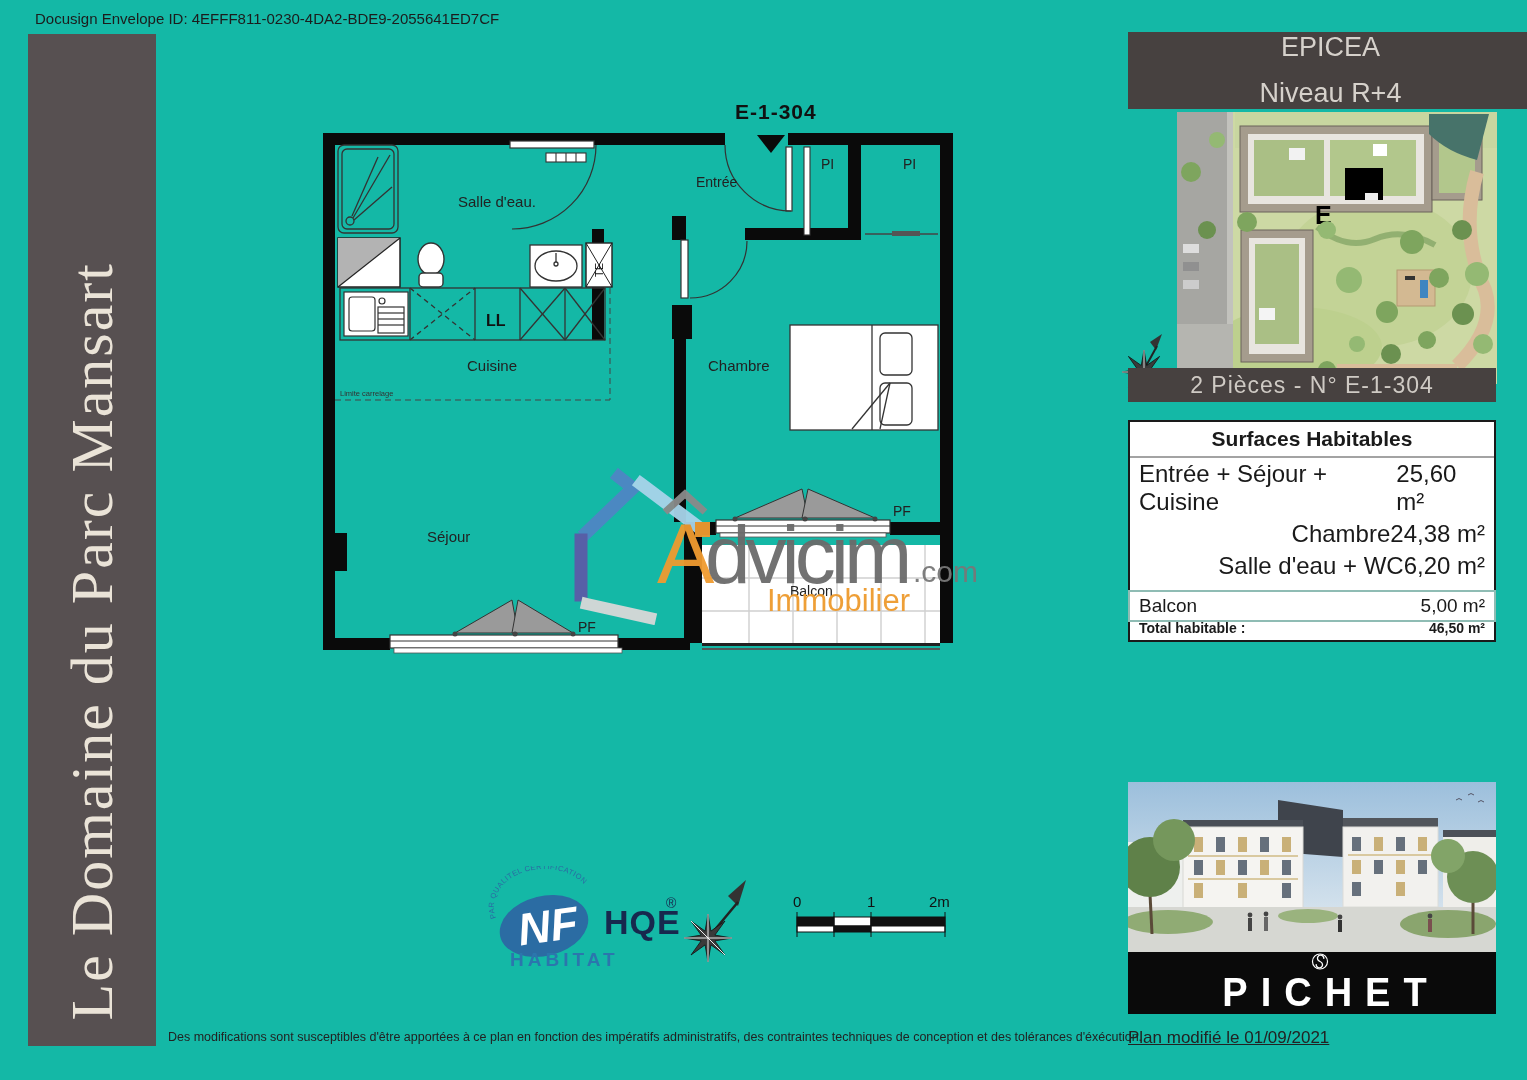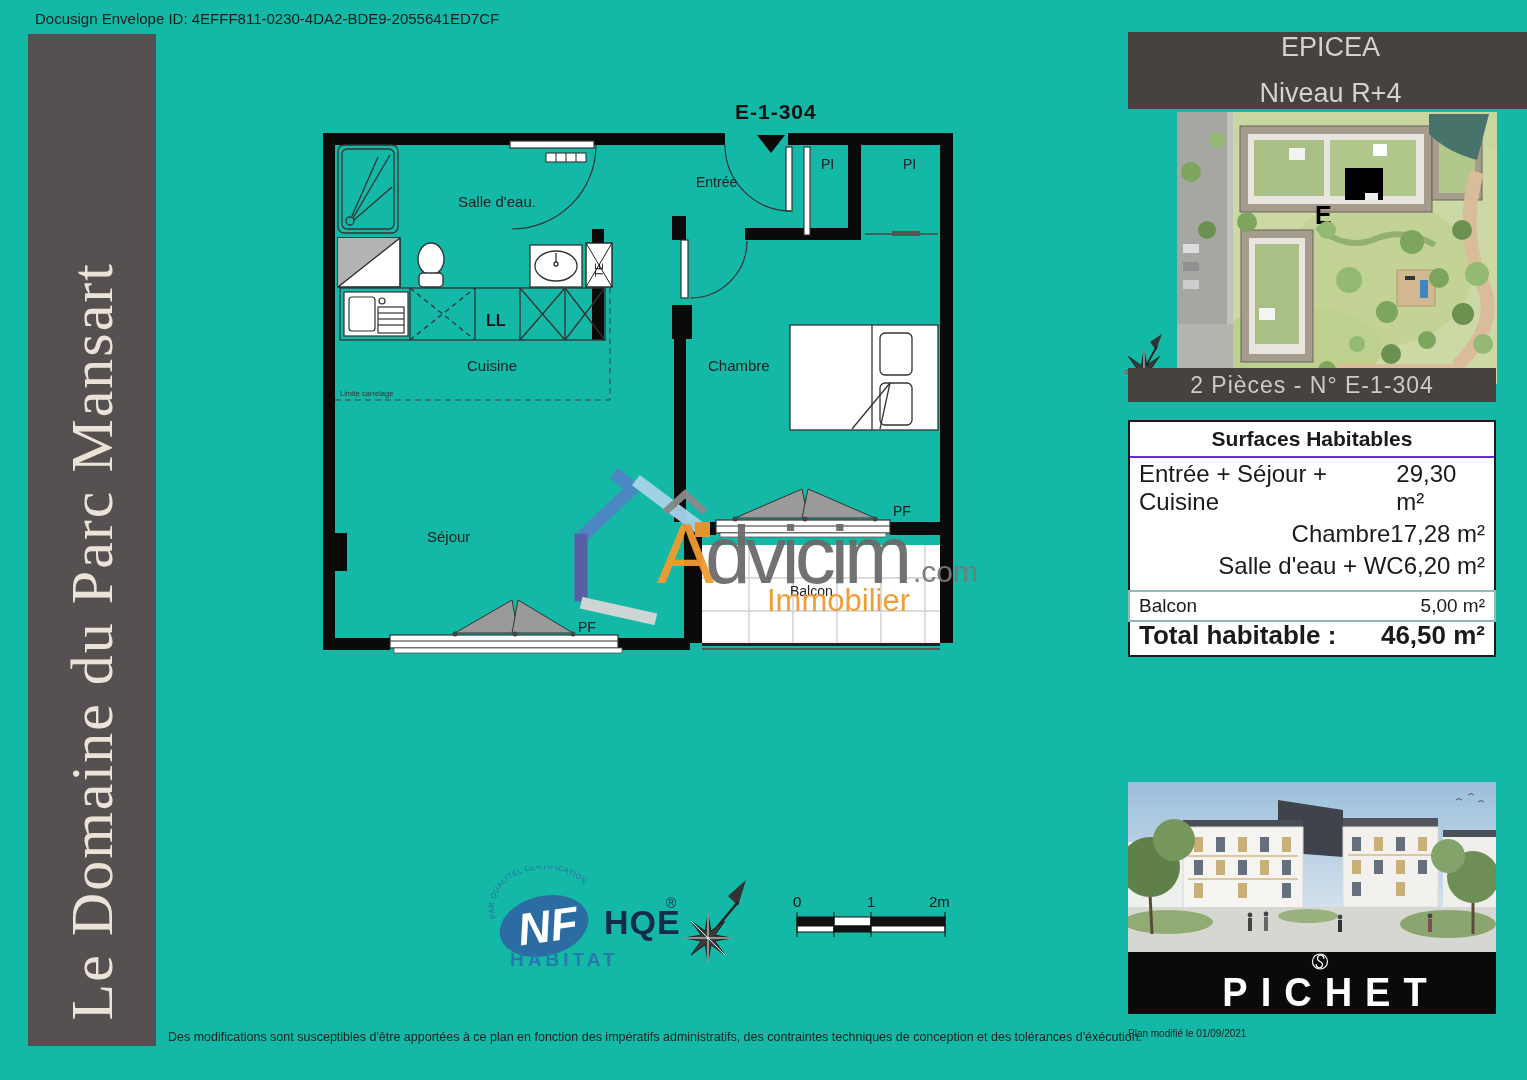--- a/index.html
+++ b/index.html
@@ -20,32 +20,32 @@
   .scalebar{left:788px;top:893px;}
   .disclaimer{left:168px;top:1030px;width:860px;font-size:12.5px;white-space:nowrap;color:#222;}
   .panel-head{left:1128px;top:32px;width:405px;height:77px;background:var(--panel_bg,#474140);
         color:var(--panel_text,#D6D1CB);text-align:center;display:flex;flex-direction:column;
         justify-content:space-between;gap:4px;font-size:27px;}
   .siteplan{left:1177px;top:112px;}
   .compass-site{left:1116px;top:326px;}
   .unit-bar{left:1128px;top:368px;width:368px;height:34px;background:var(--panel_bg,#474140);
         color:#CFCAC4;font-size:23px;text-align:center;line-height:34px;letter-spacing:1px;}
   .surface-table{left:1128px;top:420px;width:368px;border:2px solid #1a1a1a;box-sizing:border-box;background:#fff;}
-  .st-title{font-size:21px;font-weight:bold;text-align:center;padding:5px 0;border-bottom:2px solid #6d28d9;}
+  .st-title{font-size:21px;font-weight:bold;text-align:center;padding:5px 0;border-bottom:2px solid #a3a3a3;}
   .st-row{display:flex;justify-content:flex-end;padding:2px 9px;font-size:24px;}
-  .st-total{display:flex;justify-content:space-between;padding:4px 9px;font-size:26px;
+  .st-total{display:flex;justify-content:space-between;padding:4px 9px;font-size:14px;
         font-weight:bold;border-top:2px solid #1a1a1a;margin-top:32px;}
   .balcon-row{left:1128px;top:590px;width:368px;border:2px solid var(--balcon_border,#8FBCB4);
         box-sizing:border-box;display:flex;justify-content:space-between;padding:3px 9px;font-size:19px;background:#fff;}
   .photo{left:1128px;top:782px;}
   .pichet{left:1128px;top:952px;width:368px;height:62px;background:var(--pichet_bg,#0a0a0a);
         display:flex;align-items:center;padding-left:16px;box-sizing:border-box;flex-direction:column;}
   .pichet-text{color:#fff;font-size:38px;font-weight:bold;letter-spacing:13px;margin-left:22px;
         transform:scaleY(1.05);}
-  .plan-modified{left:1128px;top:1028px;font-size:10px;color:#222;}
+  .plan-modified{left:1128px;top:1028px;font-size:17px;color:#222;text-decoration:underline;}
   text{font-family:"Liberation Sans",sans-serif;}
 </style>
 </head>
 <body>
 
 <div class="page">
 
   <div class="abs docusign">Docusign Envelope ID: 4EFFF811-0230-4DA2-BDE9-2055641ED7CF</div>
 
   <div class="abs sidebar">
@@ -364,25 +364,25 @@
         <line x1="28" y1="46" x2="28" y2="24"></line>
     </g>
   </svg>
 
   <div class="abs unit-bar">2 Pièces  - N° E-1-304</div>
 
   <div class="abs surface-table">
     <div class="st-title">Surfaces Habitables</div>
     <div class="st-row">
       <span>Entrée + Séjour + Cuisine</span>
-      <span>29,30 m²</span>
+      <span>25,60 m²</span>
     </div>
     <div class="st-row">
       <span>Chambre</span>
-      <span>17,28 m²</span>
+      <span>24,38 m²</span>
     </div>
     <div class="st-row">
       <span>Salle d'eau + WC</span>
       <span>6,20 m²</span>
     </div>
     <div class="st-total">
       <span>Total habitable :</span>
       <span>46,50 m²</span>
     </div>
   </div>

